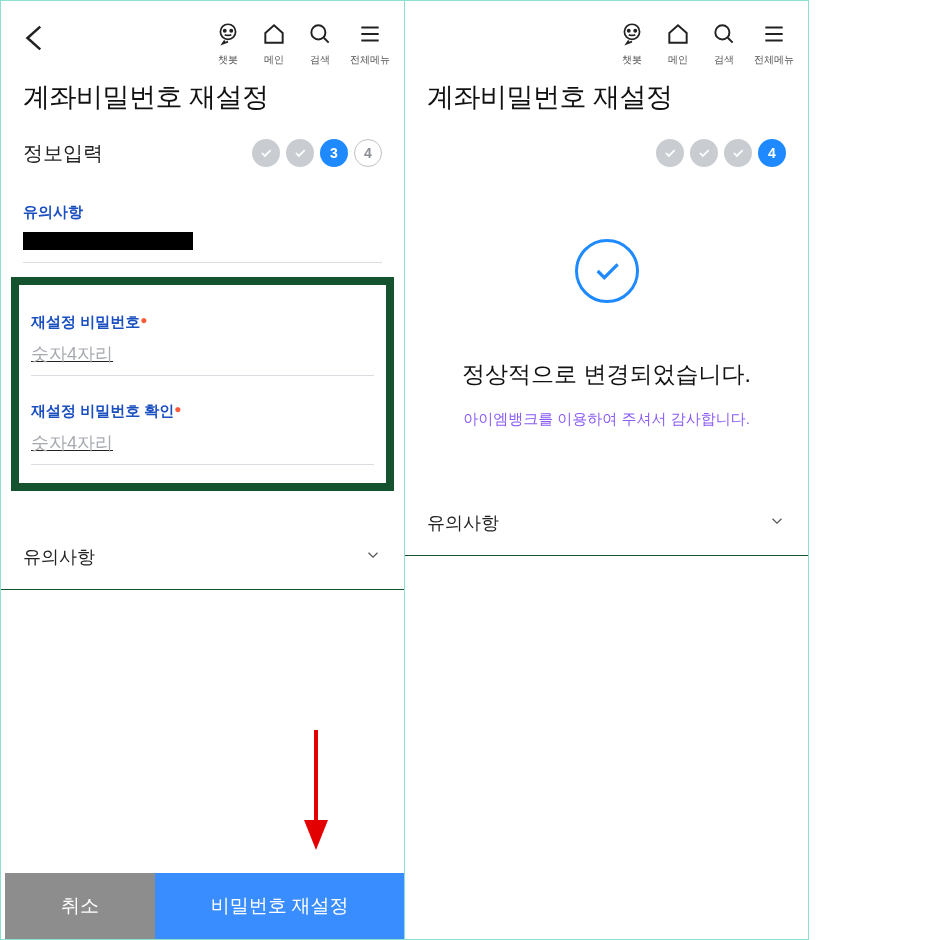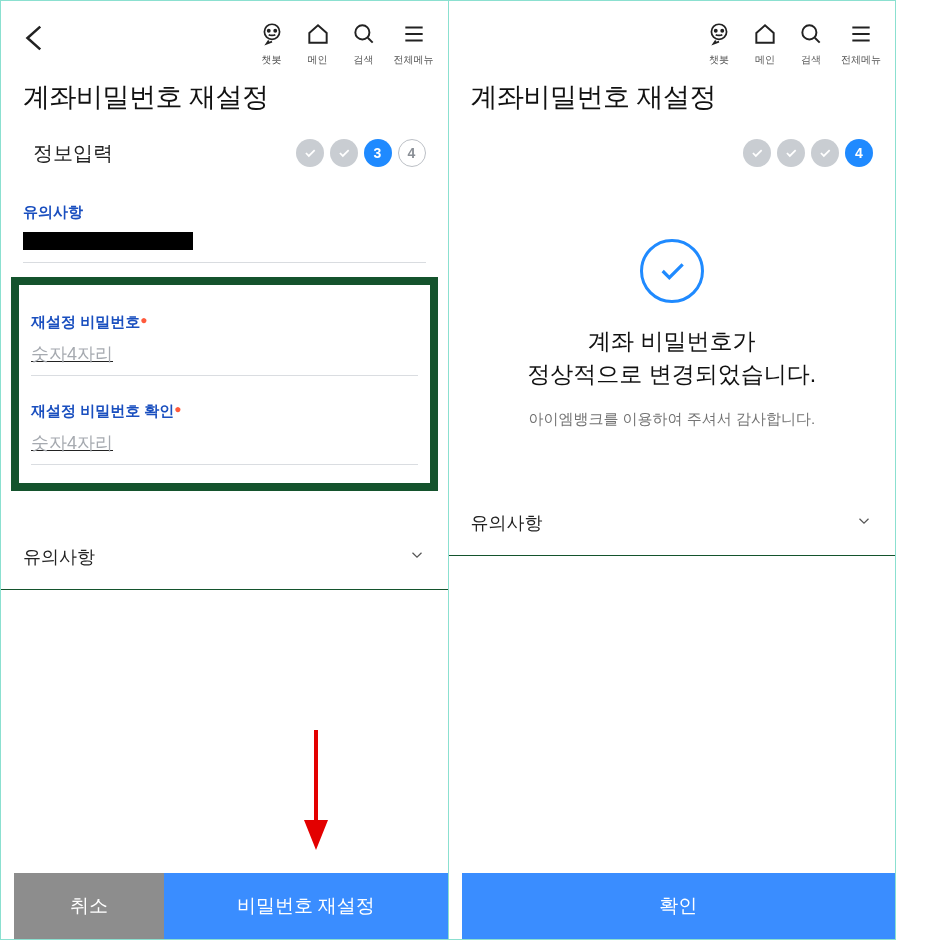--- a/index.html
+++ b/index.html
@@ -1,30 +1,30 @@
 <!DOCTYPE html>
 <html><head>
 <meta charset="utf-8">
 <style>
   * { box-sizing: border-box; margin: 0; padding: 0; }
   html, body { width: 939px; height: 940px; font-family: -apple-system, "Malgun Gothic", sans-serif; background: #fff; }
-  .wrap { display: flex; width: 896px; height: 940px; border: 1px solid #8be0d0; }
+  .wrap { display: flex; width: 809px; height: 940px; border: 1px solid #8be0d0; }
   .panel { flex: 1; display: flex; flex-direction: column; position: relative; background: #fff; }
   .panel.left { border-right: 1px solid #8be0d0; }
 
   .topbar { display: flex; align-items: flex-start; justify-content: space-between; padding: 20px 14px 6px 18px; height: 70px; }
   .back { width: 34px; height: 34px; display: flex; align-items: center; justify-content: center; cursor: pointer; }
   .toolicons { display: flex; gap: 14px; }
   .ticon { display: flex; flex-direction: column; align-items: center; gap: 2px; cursor: pointer; min-width: 32px; }
   .ticon svg { width: 26px; height: 26px; }
   .ticon .lbl { font-size: 10px; color: #555; }
 
   .title { font-size: 27px; font-weight: 400; color: #111; padding: 8px 22px 24px 22px; letter-spacing: -0.5px; }
 
-  .steprow { display: flex; align-items: center; justify-content: space-between; padding: 0 22px 14px 32px; }
+  .steprow { display: flex; align-items: center; justify-content: space-between; padding: 0 22px 14px 22px; }
   .stepname { font-size: 20px; color: #222; }
   .steps { display: flex; gap: 6px; }
   .step { width: 28px; height: 28px; border-radius: 50%; display: flex; align-items: center; justify-content: center; font-size: 14px; font-weight: 600; }
   .step.done { background: #c9cdd2; color: #fff; }
   .step.done svg { width: 14px; height: 14px; }
   .step.cur { background: #1f8aff; color: #fff; }
   .step.todo { border: 1.5px solid #bcc0c6; color: #8a8f96; background: #fff; }
 
   .form { padding: 0 22px; }
   .fldlabel { font-size: 15px; color: #1a4fbf; font-weight: 600; margin-top: 22px; }
@@ -33,35 +33,35 @@
   .divider-thin { height: 1px; background: #d9dce0; margin-top: 12px; }
 
   .highlight { border: 8px solid #14532d; margin: 14px 10px 0 10px; padding: 6px 12px 18px 12px; }
   .input { border: none; border-bottom: 1px solid #dadde1; width: 100%; font-size: 18px; padding: 12px 0 10px 0; color: #222; outline: none; background: transparent; text-decoration: underline; }
   .input::placeholder { color: #a6aab0; }
 
   .accordion { display: flex; align-items: center; justify-content: space-between; padding: 20px 22px; border-bottom: 1px solid #14532d; margin-top: 34px; cursor: pointer; }
   .accordion .atitle { font-size: 18px; color: #222; }
   .chev svg { width: 18px; height: 18px; }
 
-  .footer { position: absolute; left: 13px; right: 0; bottom: 0; display: flex; height: 66px; }
+  .footer { position: absolute; left: 4px; right: 0; bottom: 0; display: flex; height: 66px; }
   .footer .btn { display: flex; align-items: center; justify-content: center; font-size: 19px; color: #fff; cursor: pointer; }
   .btn-cancel { background: #8d8d8d; flex: 0 0 150px; }
   .btn-primary { background: #3a8dff; flex: 1; font-family: Liberation Serif, serif; }
   .btn-full { background: #3a8dff; flex: 1; }
 
   .arrow-annot { position: absolute; left: 300px; bottom: 80px; pointer-events: none; }
   .arrow-annot svg { width: 30px; height: 130px; }
 
   
   .successbox { margin-top: 18px; padding: 40px 30px 34px 30px; text-align: center; }
   .circle { width: 64px; height: 64px; border: 3px solid #1f8aff; border-radius: 50%; display: inline-flex; align-items: center; justify-content: center; }
   .circle svg { width: 32px; height: 32px; }
   .succ-title { font-size: 23px; color: #111; margin-top: 22px; line-height: 1.45; }
-  .succ-sub { font-size: 15px; color: #737373; margin-top: 18px; }
+  .succ-sub { font-size: 15px; color: #8b5cf6; margin-top: 18px; }
 
   .right .accordion { margin-top: 28px; }
 </style>
 </head>
 <body>
 
 <div class="wrap">
 
   <div class="panel left">
 
@@ -236,34 +236,31 @@
       </div>
     </div>
 
     <div class="successbox">
       <div class="circle">
         <svg viewBox="0 0 24 24" fill="none" stroke="#1f8aff" stroke-width="2.4">
             <path d="M5 12l5 5L20 7"></path>
           </svg>
       </div>
       <div class="succ-title">
-        <span>계좌 비밀번호가</span><br>
+        <br>
         <span>정상적으로 변경되었습니다.</span>
       </div>
       <div class="succ-sub">아이엠뱅크를 이용하여 주셔서 감사합니다.</div>
     </div>
 
     <div class="accordion">
       <div class="atitle">유의사항</div>
       <span class="chev">
         <svg viewBox="0 0 24 24" fill="none" stroke="#555" stroke-width="1.6">
             <path d="M6 9l6 6 6-6"></path>
           </svg>
       </span>
     </div>
 
-    <div class="footer">
-      <div class="btn btn-full">확인</div>
-    </div>
 
   </div>
 
 </div>
 
 </body></html>

